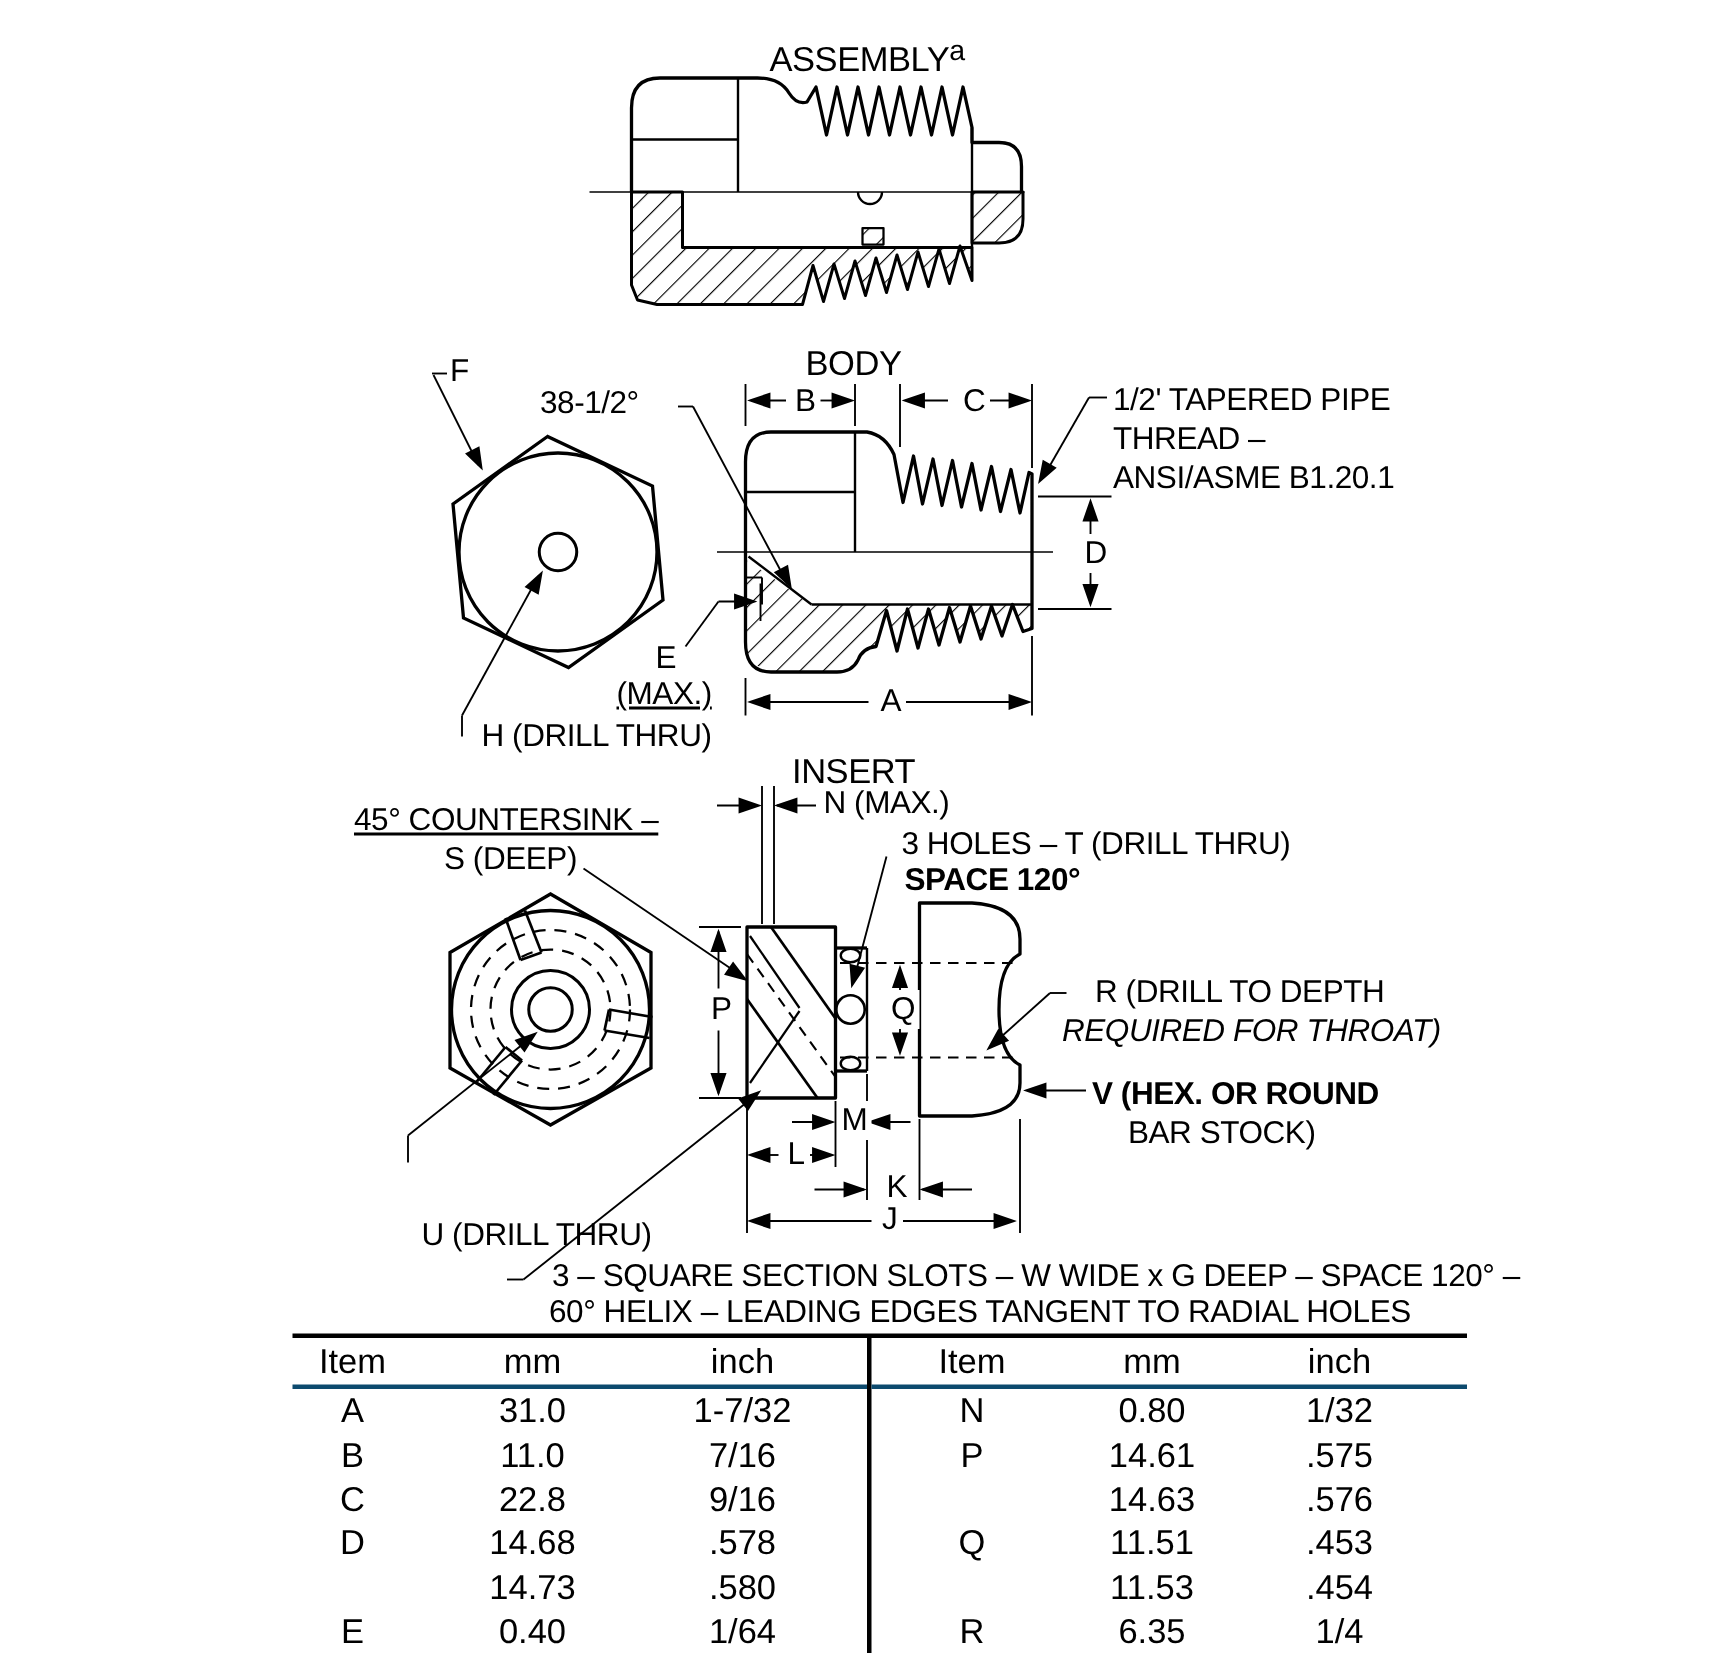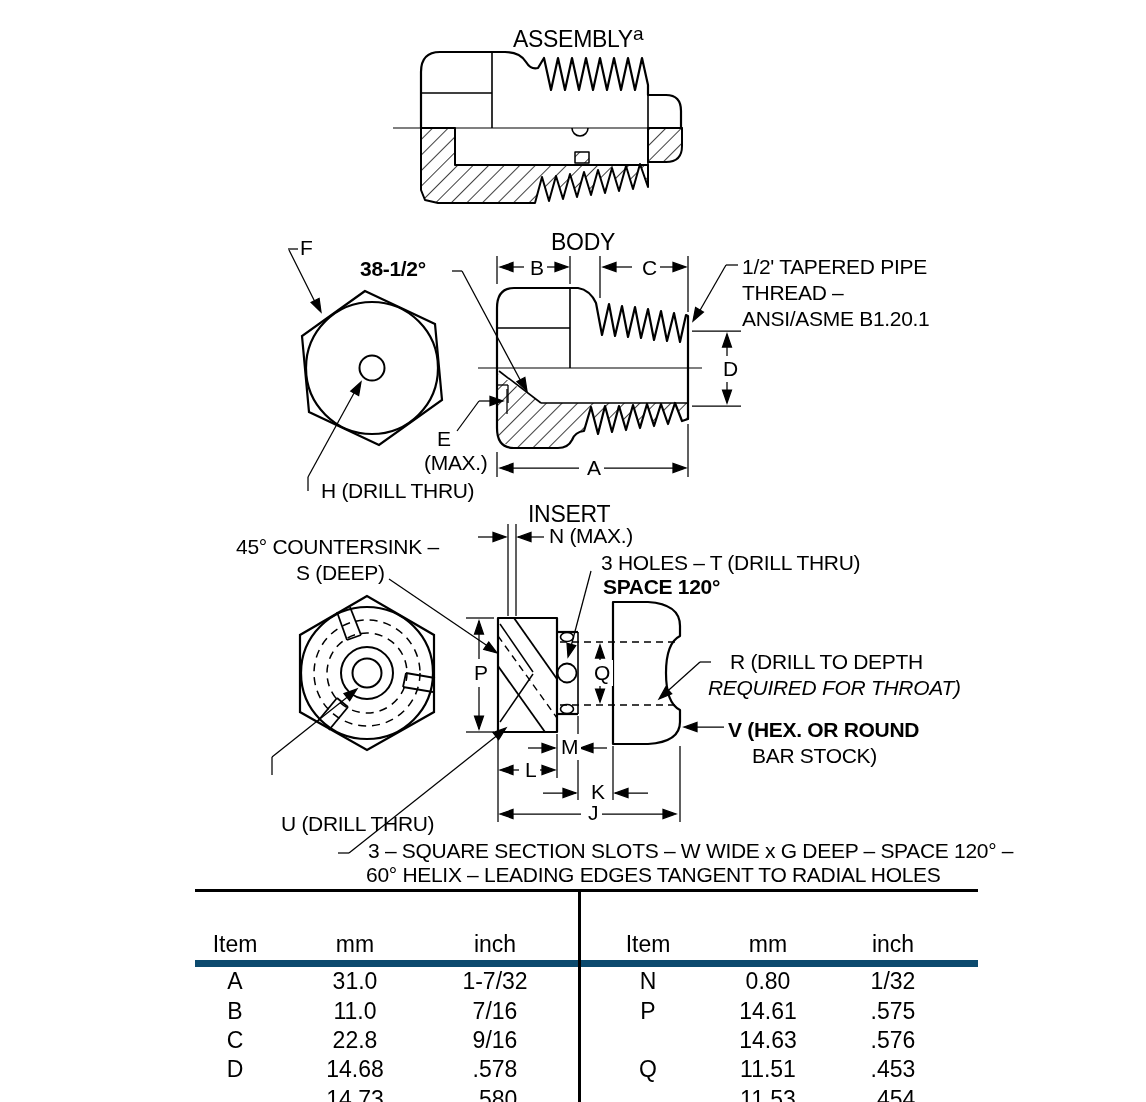--- a/index.html
+++ b/index.html
@@ -9,21 +9,21 @@
   .lbl{position:absolute;font-size:21px;line-height:1.24;letter-spacing:-0.3px;white-space:pre;z-index:3;}
   .big{font-size:23px;}
   .bg{background:#fff;padding:0 3px;}
   .sup{font-size:19px;}
   
   .dim-table{position:absolute;left:195px;top:889px;width:783px;height:213px;
              border-top:3px solid #000;display:flex;z-index:3;font-size:23px;}
   .half{height:100%;box-sizing:border-box;}
   .half.left{width:383px;}
   .half.right{width:400px;border-left:3px solid #000;}
-  .thead{display:grid;height:31px;border-bottom:7px solid #0c4a6e;align-items:center;margin-top:37px;}
+  .thead{display:grid;height:31px;border-bottom:3px solid #0c4a6e;align-items:center;}
   .tbody{display:grid;grid-auto-rows:29.4px;align-items:center;}
   .half.left .thead,.half.left .tbody{grid-template-columns:80px 160px 120px;}
   .half.right .thead,.half.right .tbody{padding-left:12px;grid-template-columns:110px 130px 120px;}
   .cell{text-align:center;}
 </style>
 </head>
 <body>
 
 <div class="sheet">
 
@@ -213,35 +213,35 @@
         <line x1="272" y1="757" x2="355" y2="691"></line>
     <use href="#arrow" transform="translate(357,689) rotate(-38.5)"></use>
     <line x1="338" y1="853" x2="349" y2="853"></line>
         <line x1="349" y1="853" x2="504" y2="730"></line>
     <use href="#arrow" transform="translate(506,728) rotate(-38.5)"></use>
   </g>
 </svg>
 
   <div class="lbl big" style="left:513px;top:25px;"><span>ASSEMBLY</span><span class="sup" style="position:relative;top:-7px;">a</span></div>
 
-  <div class="lbl big" style="left:537px;top:228px;margin-left:14px;">BODY</div>
+  <div class="lbl big" style="left:537px;top:228px;">BODY</div>
   <div class="lbl" style="left:300px;top:235px;">F</div>
-  <div class="lbl" style="left:360px;top:256px;font-weight:bold;">38-1/2°</div>
+  <div class="lbl" style="left:360px;top:256px;">38-1/2°</div>
   <div class="lbl bg" style="left:527px;top:255px;">B</div>
   <div class="lbl bg" style="left:639px;top:255px;">C</div>
   <div class="lbl" style="left:742px;top:254px;"><span>1/2' TAPERED PIPE</span><br><span>THREAD –</span><br><span>ANSI/ASME B1.20.1</span></div>
   <div class="lbl bg" style="left:720px;top:356px;">D</div>
   <div class="lbl" style="left:437px;top:426px;">E</div>
-  <div class="lbl" style="left:424px;top:450px;">(MAX.)</div>
+  <div class="lbl" style="left:411px;top:450px;text-decoration:underline;">(MAX.)</div>
   <div class="lbl bg" style="left:584px;top:455px;">A</div>
   <div class="lbl" style="left:321px;top:478px;text-align:center;">H (DRILL THRU)</div>
 
   <div class="lbl big" style="left:528px;top:500px;">INSERT</div>
   <div class="lbl" style="left:549px;top:523px;">N (MAX.)</div>
-  <div class="lbl" style="left:236px;top:534px;">45° COUNTERSINK –</div>
+  <div class="lbl" style="left:236px;top:534px;text-decoration:underline;">45° COUNTERSINK –</div>
   <div class="lbl" style="left:296px;top:560px;">S (DEEP)</div>
   <div class="lbl" style="left:601px;top:550px;">3 HOLES – T (DRILL THRU)</div>
   <div class="lbl" style="left:603px;top:574px;font-weight:bold;">SPACE 120°</div>
   <div class="lbl bg" style="left:471px;top:660px;">P</div>
   <div class="lbl bg" style="left:591px;top:660px;">Q</div>
   <div class="lbl" style="left:730px;top:649px;">R (DRILL TO DEPTH</div>
   <div class="lbl" style="left:708px;top:675px;font-style:italic;">REQUIRED FOR THROAT)</div>
   <div class="lbl" style="left:728px;top:717px;font-weight:bold;">V (HEX. OR ROUND</div>
   <div class="lbl" style="left:752px;top:743px;">BAR STOCK)</div>
   <div class="lbl" style="left:281px;top:763px;margin-top:48px;">U (DRILL THRU)</div>

